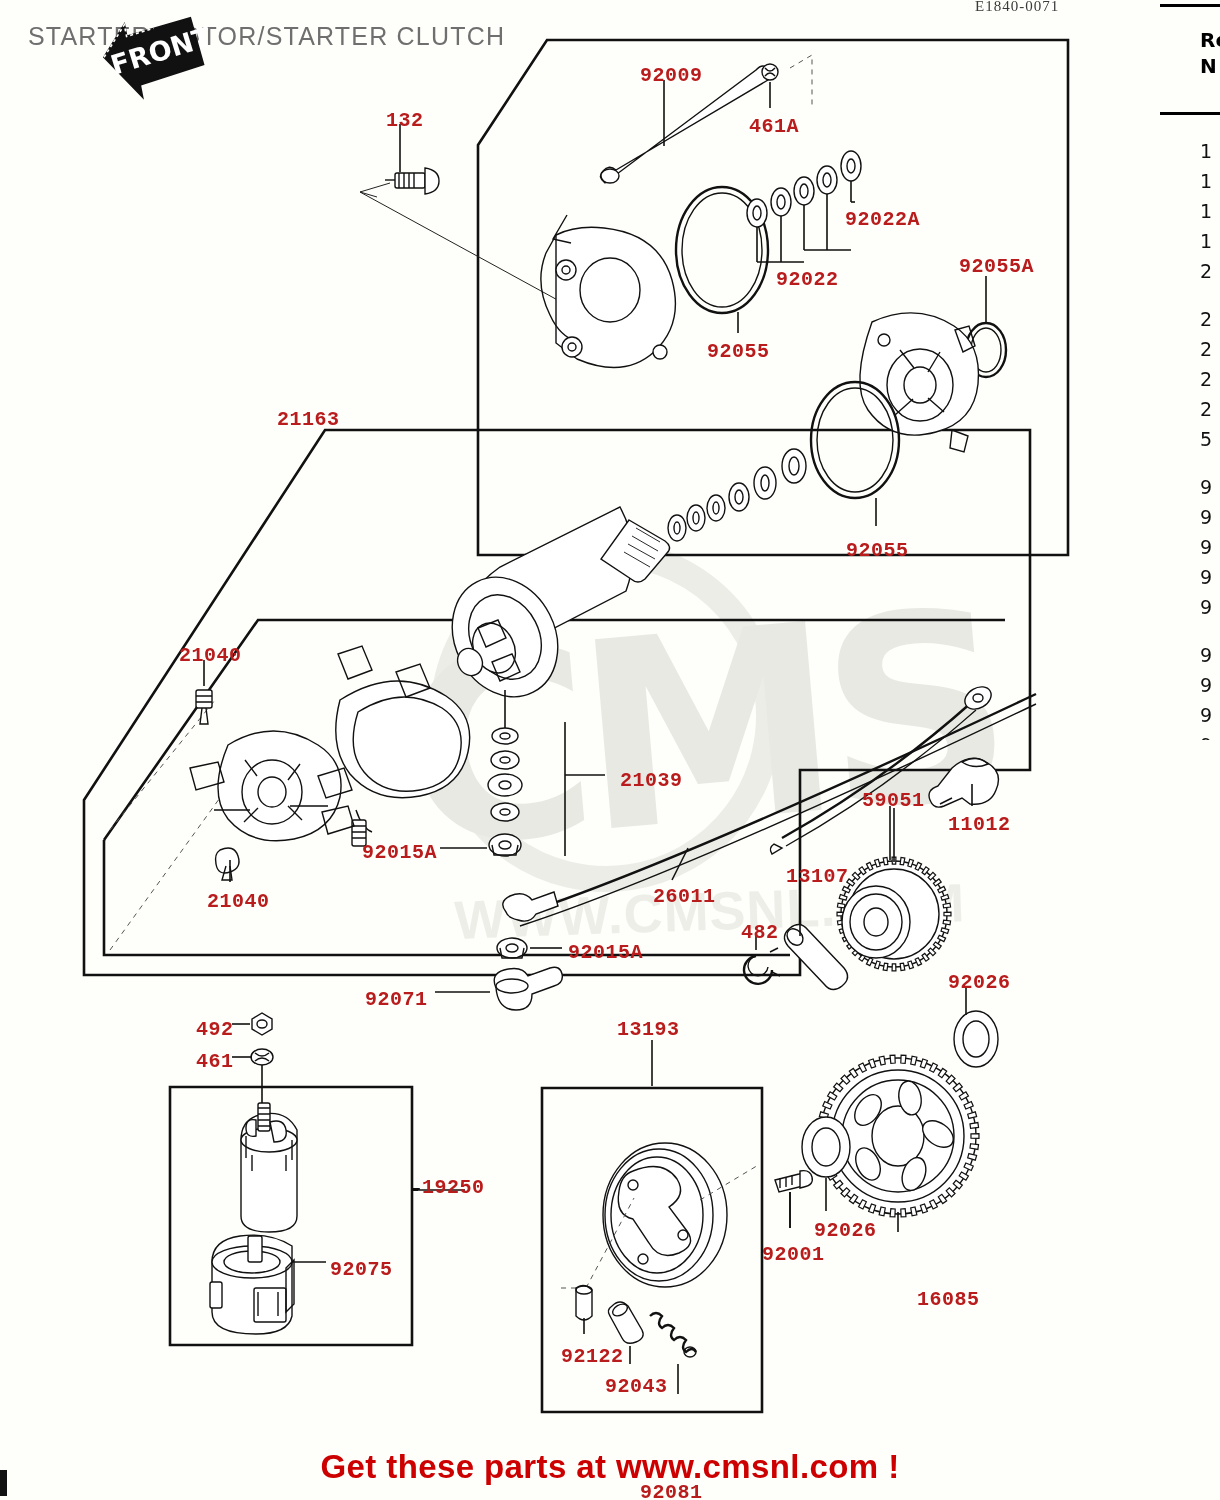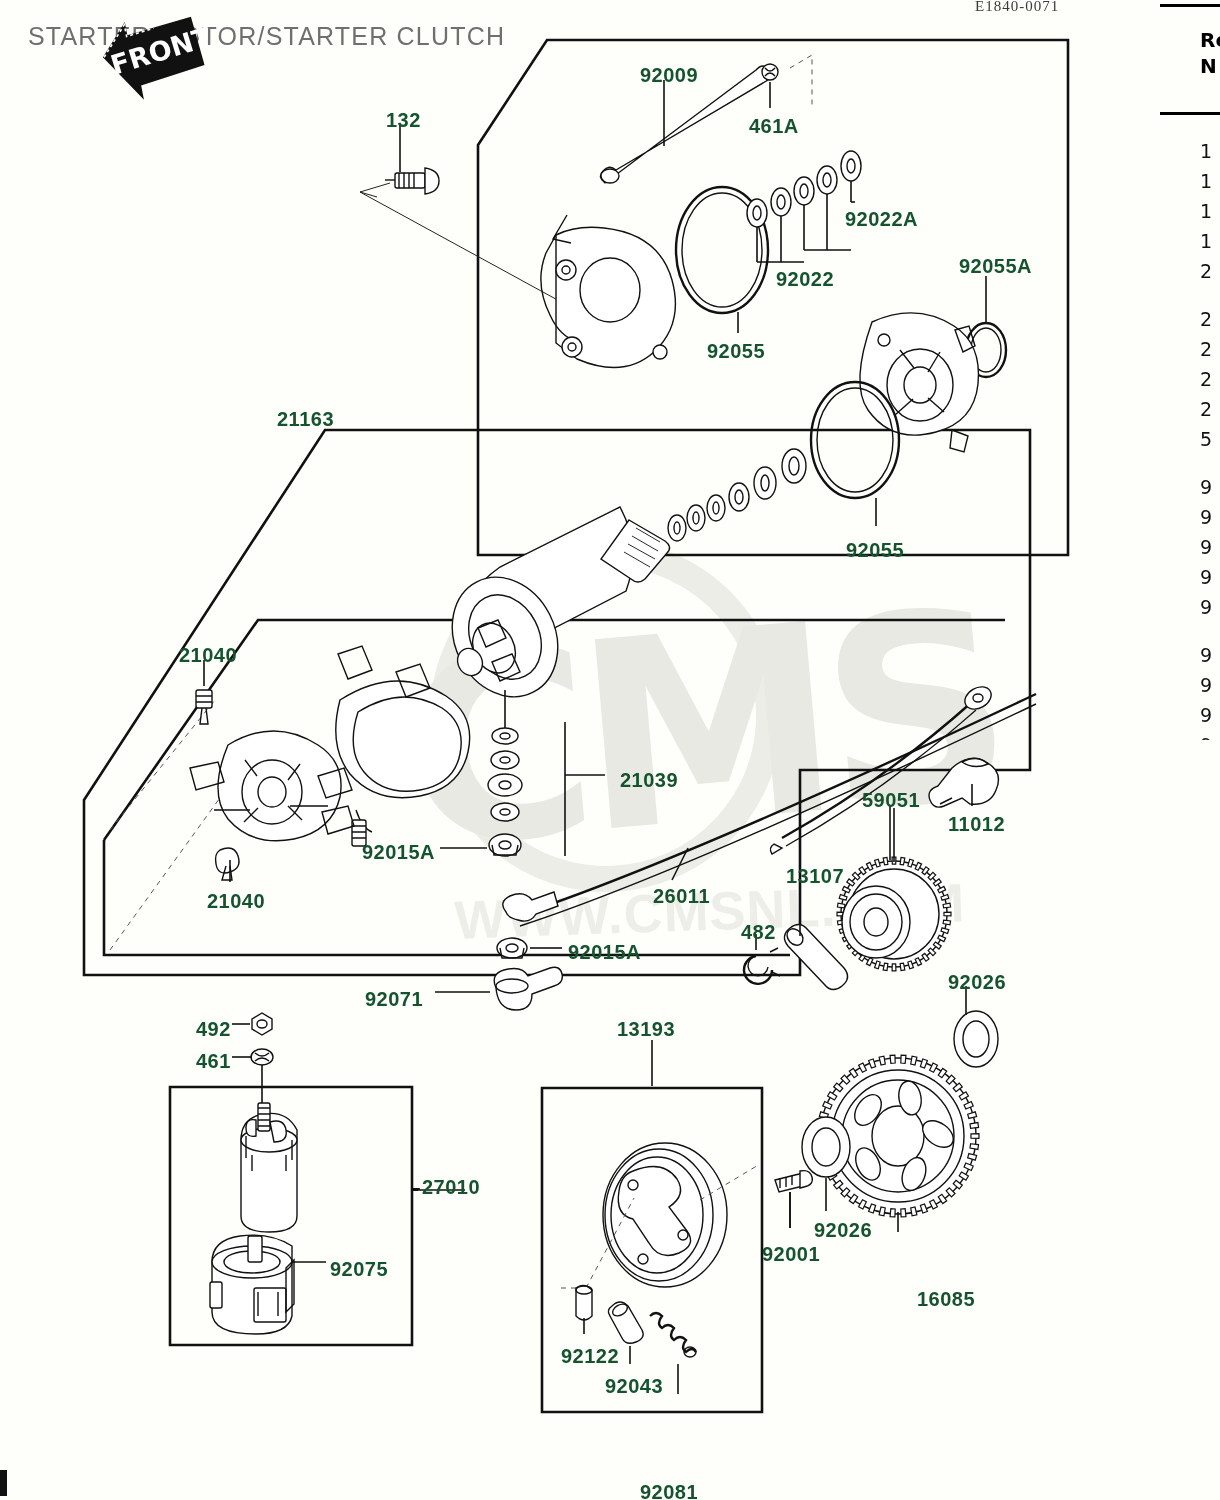--- a/index.html
+++ b/index.html
@@ -24,22 +24,22 @@
     font-size:54px;font-weight:bold;letter-spacing:1px;text-align:center;
     transform:rotate(-2deg);color:#eeeee9;
   }
   .wm-ring{
     border:26px solid #ededE8;border-radius:50%;
     left:430px;top:540px;width:300px;height:300px;transform:rotate(-8deg);
   }
 
   
   .lbl{
-    position:absolute;font-family:Liberation Sans, sans-serif;
-    font-size:20px;font-weight:bold;color:#14532d;white-space:nowrap;
+    position:absolute;font-family:Liberation Mono, monospace;
+    font-size:20px;font-weight:bold;color:#b91c1c;white-space:nowrap;
     letter-spacing:0.5px;
   }
   .title{
     position:absolute;left:28px;top:22px;font-size:25px;color:#6f6f6f;
     font-family:"Liberation Sans",sans-serif;letter-spacing:1.2px;font-weight:400;
     white-space:nowrap;
   }
   .code{
     position:absolute;left:975px;top:-2px;font-size:15px;color:#3a3a3a;
     font-family:"Liberation Serif",serif;letter-spacing:1px;white-space:nowrap;
@@ -541,21 +541,21 @@
   <div class="lbl" style="left:653px;top:885px">26011</div>
   <div class="lbl" style="left:568px;top:941px">92015A</div>
   <div class="lbl" style="left:365px;top:988px">92071</div>
   <div class="lbl" style="left:862px;top:789px">59051</div>
   <div class="lbl" style="left:948px;top:813px">11012</div>
   <div class="lbl" style="left:786px;top:865px">13107</div>
   <div class="lbl" style="left:741px;top:921px">482</div>
   <div class="lbl" style="left:948px;top:971px">92026</div>
   <div class="lbl" style="left:196px;top:1018px">492</div>
   <div class="lbl" style="left:196px;top:1050px">461</div>
-  <div class="lbl" style="left:422px;top:1176px">27010</div>
+  <div class="lbl" style="left:422px;top:1176px">19250</div>
   <div class="lbl" style="left:330px;top:1258px">92075</div>
   <div class="lbl" style="left:617px;top:1018px">13193</div>
   <div class="lbl" style="left:561px;top:1345px">92122</div>
   <div class="lbl" style="left:605px;top:1375px">92043</div>
   <div class="lbl" style="left:640px;top:1481px">92081</div>
   <div class="lbl" style="left:762px;top:1243px">92001</div>
   <div class="lbl" style="left:814px;top:1219px">92026</div>
   <div class="lbl" style="left:917px;top:1288px">16085</div>
 
   <div class="tbl">
@@ -579,15 +579,16 @@
         <div class="tbl-cell" style="left: 40px; top: 536px;">9</div>
         <div class="tbl-cell" style="left: 40px; top: 566px;">9</div>
         <div class="tbl-cell" style="left: 40px; top: 596px;">9</div>
         <div class="tbl-cell" style="left: 40px; top: 644px;">9</div>
         <div class="tbl-cell" style="left: 40px; top: 674px;">9</div>
         <div class="tbl-cell" style="left: 40px; top: 704px;">9</div>
         <div class="tbl-cell" style="left: 40px; top: 734px;">9</div>
       </div>
   </div>
 
+  <div class="footer">Get these parts at www.cmsnl.com !</div>
   <div class="edge-mark"></div>
 
 </div>
 
 </body></html>

